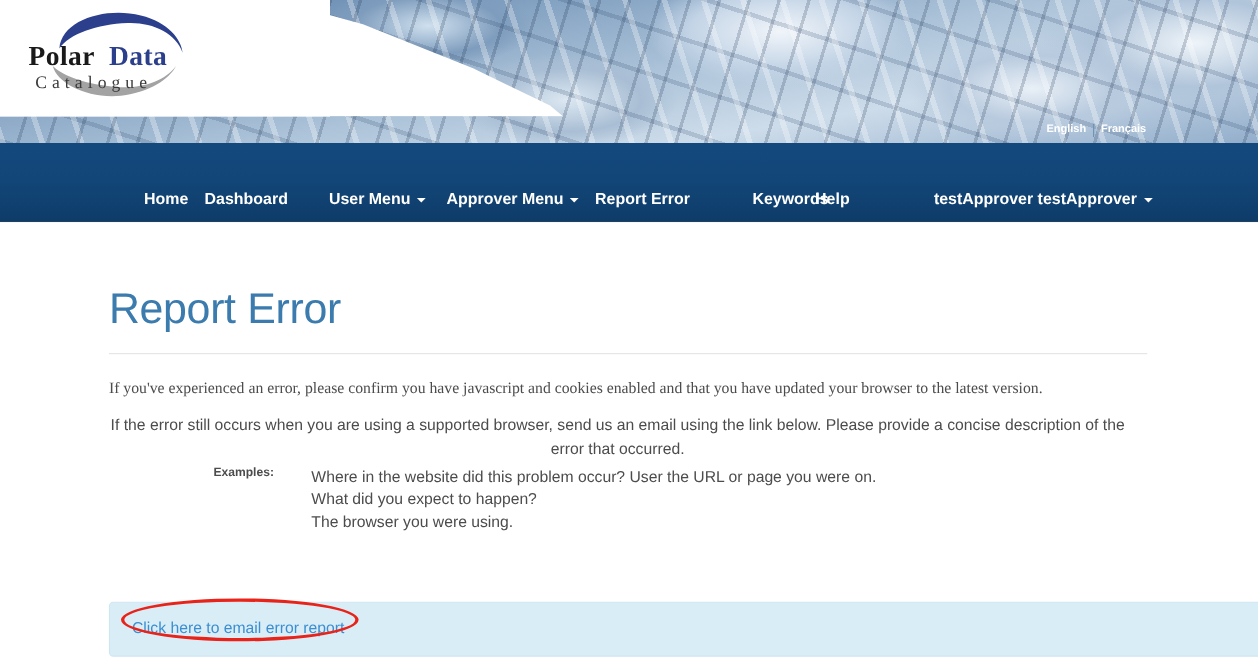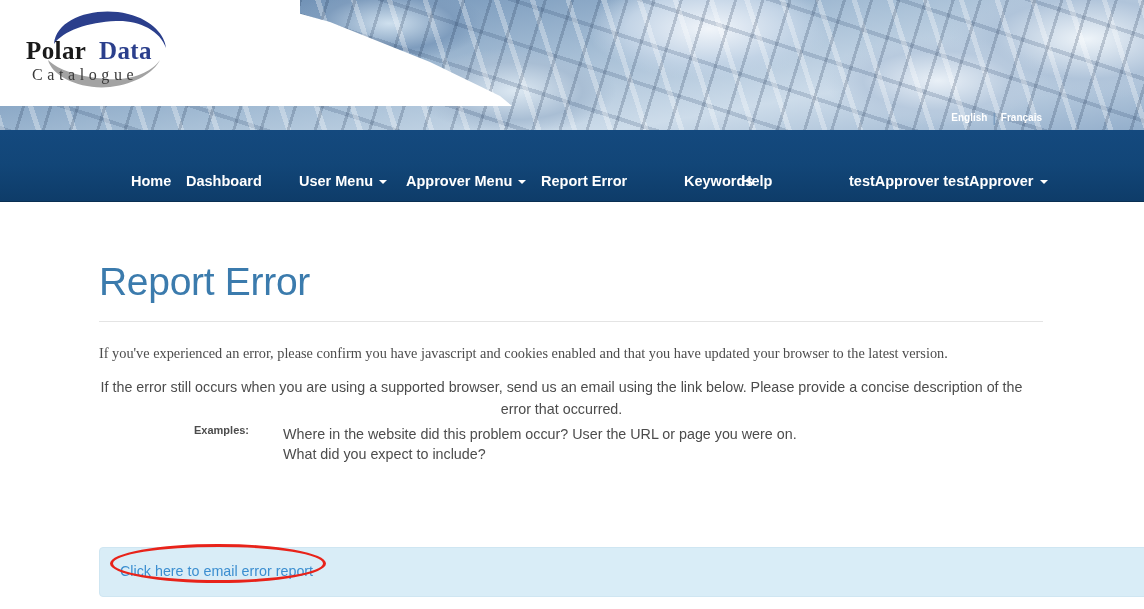--- a/index.html
+++ b/index.html
@@ -289,21 +289,22 @@
   <h1 class="page-title">Report Error</h1>
   <div class="title-rule"></div>
 
   <p class="para para-1">If you've experienced an error, please confirm you have javascript and cookies enabled and that you have updated your browser to the latest version.</p>
   <p class="para para-2">If the error still occurs when you are using a supported browser, send us an email using the link below. Please provide a concise description of the error that occurred.</p>
 
   <div class="examples-label">Examples:</div>
 
   <ul class="examples-list">
     <li>Where in the website did this problem occur? User the URL or page you were on.</li>
-    <li>What did you expect to include?</li>
+    <li>What did you expect to happen?</li>
+    <li>The browser you were using.</li>
   </ul>
 
   <div class="alert-box">
     <a class="alert-link" href="#">Click here to email error report</a>
   </div>
 
 </main>
 
 <div class="annotation-ellipse"></div>
 

